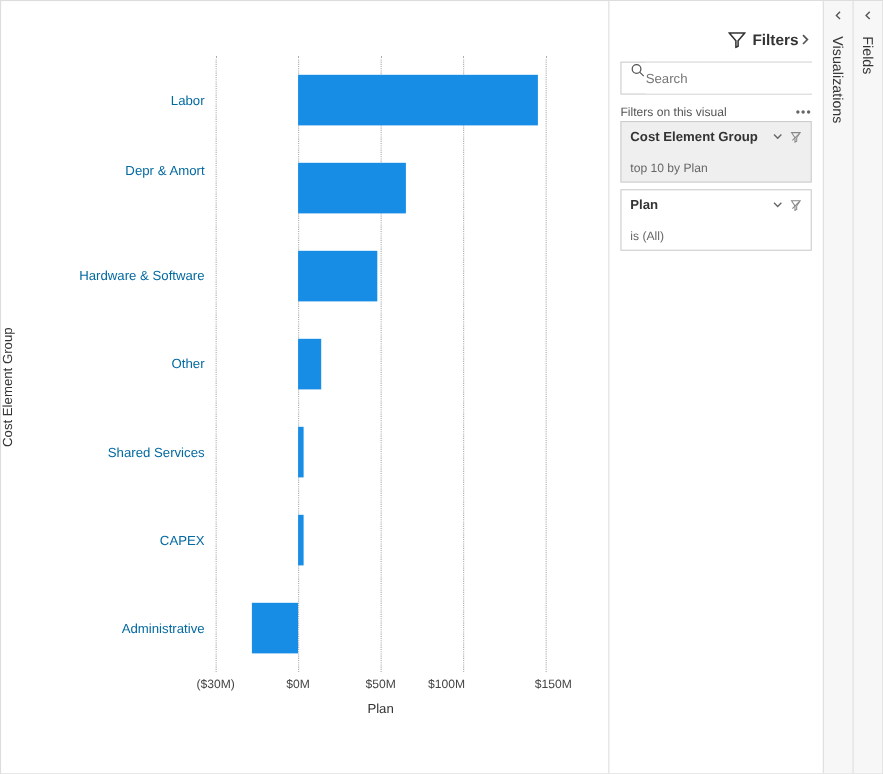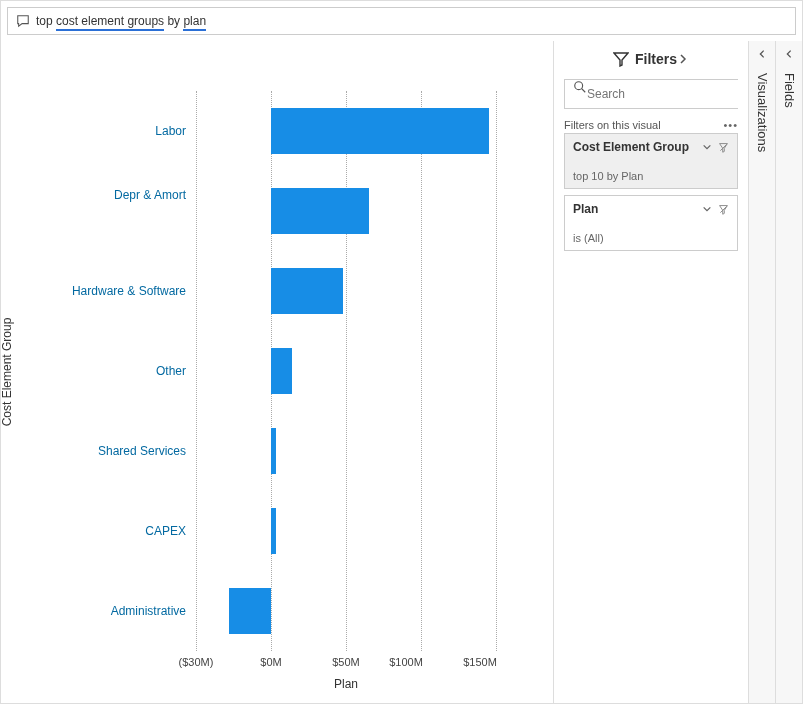--- a/index.html
+++ b/index.html
@@ -13,21 +13,21 @@
   .chart-area { flex: 1; position: relative; padding: 20px 10px 20px 10px; }
   .yaxis-title { position: absolute; left: 6px; top: 50%; transform: translate(-50%, -50%) rotate(-90deg); transform-origin: center; font-size: 12px; white-space: nowrap; }
   .plot { position: absolute; left: 55px; top: 50px; width: 450px; height: 580px; }
   .plot-inner { position: absolute; left: 140px; top: 0; width: 300px; height: 560px; }
   .gridline { position: absolute; top: 0; bottom: 0; width: 0; border-left: 1px dotted #aaa; }
   .bar { position: absolute; height: 46px; background: #178de6; }
   .cat-label { position: absolute; width: 130px; text-align: right; font-size: 12px; color: #0369a1; left: 0; transform: translateY(-50%); }
   .xtick { position: absolute; font-size: 11px; color: #444; transform: translateX(-50%); top: 565px; }
   .xaxis-title { position: absolute; left: 50%; transform: translateX(-50%); top: 586px; font-size: 12px; color: #333; }
   .filters-pane { width: 195px; border-left: 1px solid #ddd; padding: 10px 10px; background: #fff; }
-  .filters-header { display: flex; align-items: center; justify-content: center; margin-bottom: 12px; }
+  .filters-header { display: flex; align-items: center; justify-content: flex-end; margin-bottom: 12px; margin-top: 17px; }
   .filters-header .title { font-size: 14px; font-weight: 600; display: flex; align-items: center; gap: 6px; }
   .search-box { border: 1px solid #ccc; height: 30px; display: flex; padding: 0 8px; margin-bottom: 10px; }
   .search-box input { border: none; outline: none; flex: 1; font-size: 12px; color: #555; }
   .section-row { display: flex; justify-content: space-between; align-items: center; font-size: 11px; color: #555; margin-bottom: 2px; }
   .dots { letter-spacing: 1px; cursor: pointer; color: #666; }
   .filter-card { border: 1px solid #ccc; padding: 6px 8px; margin-bottom: 6px; }
   .filter-card.active { background: #efefef; }
   .filter-card .fc-head { display: flex; justify-content: space-between; align-items: center; }
   .filter-card .fc-title { font-weight: 600; font-size: 12px; }
   .filter-card .fc-sub { font-size: 11px; color: #666; margin-top: 16px; }
@@ -35,30 +35,20 @@
   .rail { width: 27px; border-left: 1px solid #ddd; background: #f7f7f7; display: flex; flex-direction: column; align-items: center; padding-top: 8px; }
   .rail .chev { color: #555; font-size: 12px; margin-bottom: 10px; cursor: pointer; }
   .rail .vlabel { writing-mode: vertical-rl; font-size: 13px; color: #333; margin-top: 4px; }
   svg { display: block; }
 </style>
 </head>
 <body>
 
 <div class="app">
 
-  <div class="search-bar">
-    <span class="qicon">
-      <svg width="14" height="14" viewBox="0 0 16 16">
-          <path fill="none" stroke="#555" stroke-width="1.2" d="M2 2h12v9H7l-4 3v-3H2z"></path>
-        </svg>
-    </span>
-    <span class="qtext">
-      <span>top </span><span class="underline">cost element groups</span><span> by </span><span class="underline">plan</span>
-    </span>
-  </div>
 
   <div class="body">
     <div class="chart-area">
       <div class="yaxis-title">Cost Element Group</div>
       <div class="plot">
         <div class="plot-inner" id="plot-inner">
             <div class="gridline" style="left: 0px;"></div>
             <div class="gridline" style="left: 75px;"></div>
             <div class="gridline" style="left: 150px;"></div>
             <div class="gridline" style="left: 225px;"></div>
@@ -69,21 +59,21 @@
             <div class="bar" style="top: 257px; background: rgb(23, 141, 230); left: 75px; width: 21px;"></div>
             <div class="bar" style="top: 337px; background: rgb(23, 141, 230); left: 75px; width: 4.5px;"></div>
             <div class="bar" style="top: 417px; background: rgb(23, 141, 230); left: 75px; width: 4.5px;"></div>
             <div class="bar" style="top: 497px; background: rgb(23, 141, 230); left: 33px; width: 42px;"></div>
           </div>
         <div class="xaxis-title" style="left: calc(140px + 150px);">Plan</div>
       <div class="xtick" style="left: 140px;">($30M)</div>
           <div class="xtick" style="left: 215px;">$0M</div>
           <div class="xtick" style="left: 290px;">$50M</div>
           <div class="xtick" style="left: 350px;">$100M</div>
-          <div class="xtick" style="left: 424px;">$150M</div>
+          <div class="xtick" style="left: 447px;">$150M</div>
           <div class="cat-label" style="top: 40px;">Labor</div>
           <div class="cat-label" style="top: 104px;">Depr &amp; Amort</div>
           <div class="cat-label" style="top: 200px;">Hardware &amp; Software</div>
           <div class="cat-label" style="top: 280px;">Other</div>
           <div class="cat-label" style="top: 360px;">Shared Services</div>
           <div class="cat-label" style="top: 440px;">CAPEX</div>
           <div class="cat-label" style="top: 520px;">Administrative</div>
         </div>
     </div>
 

